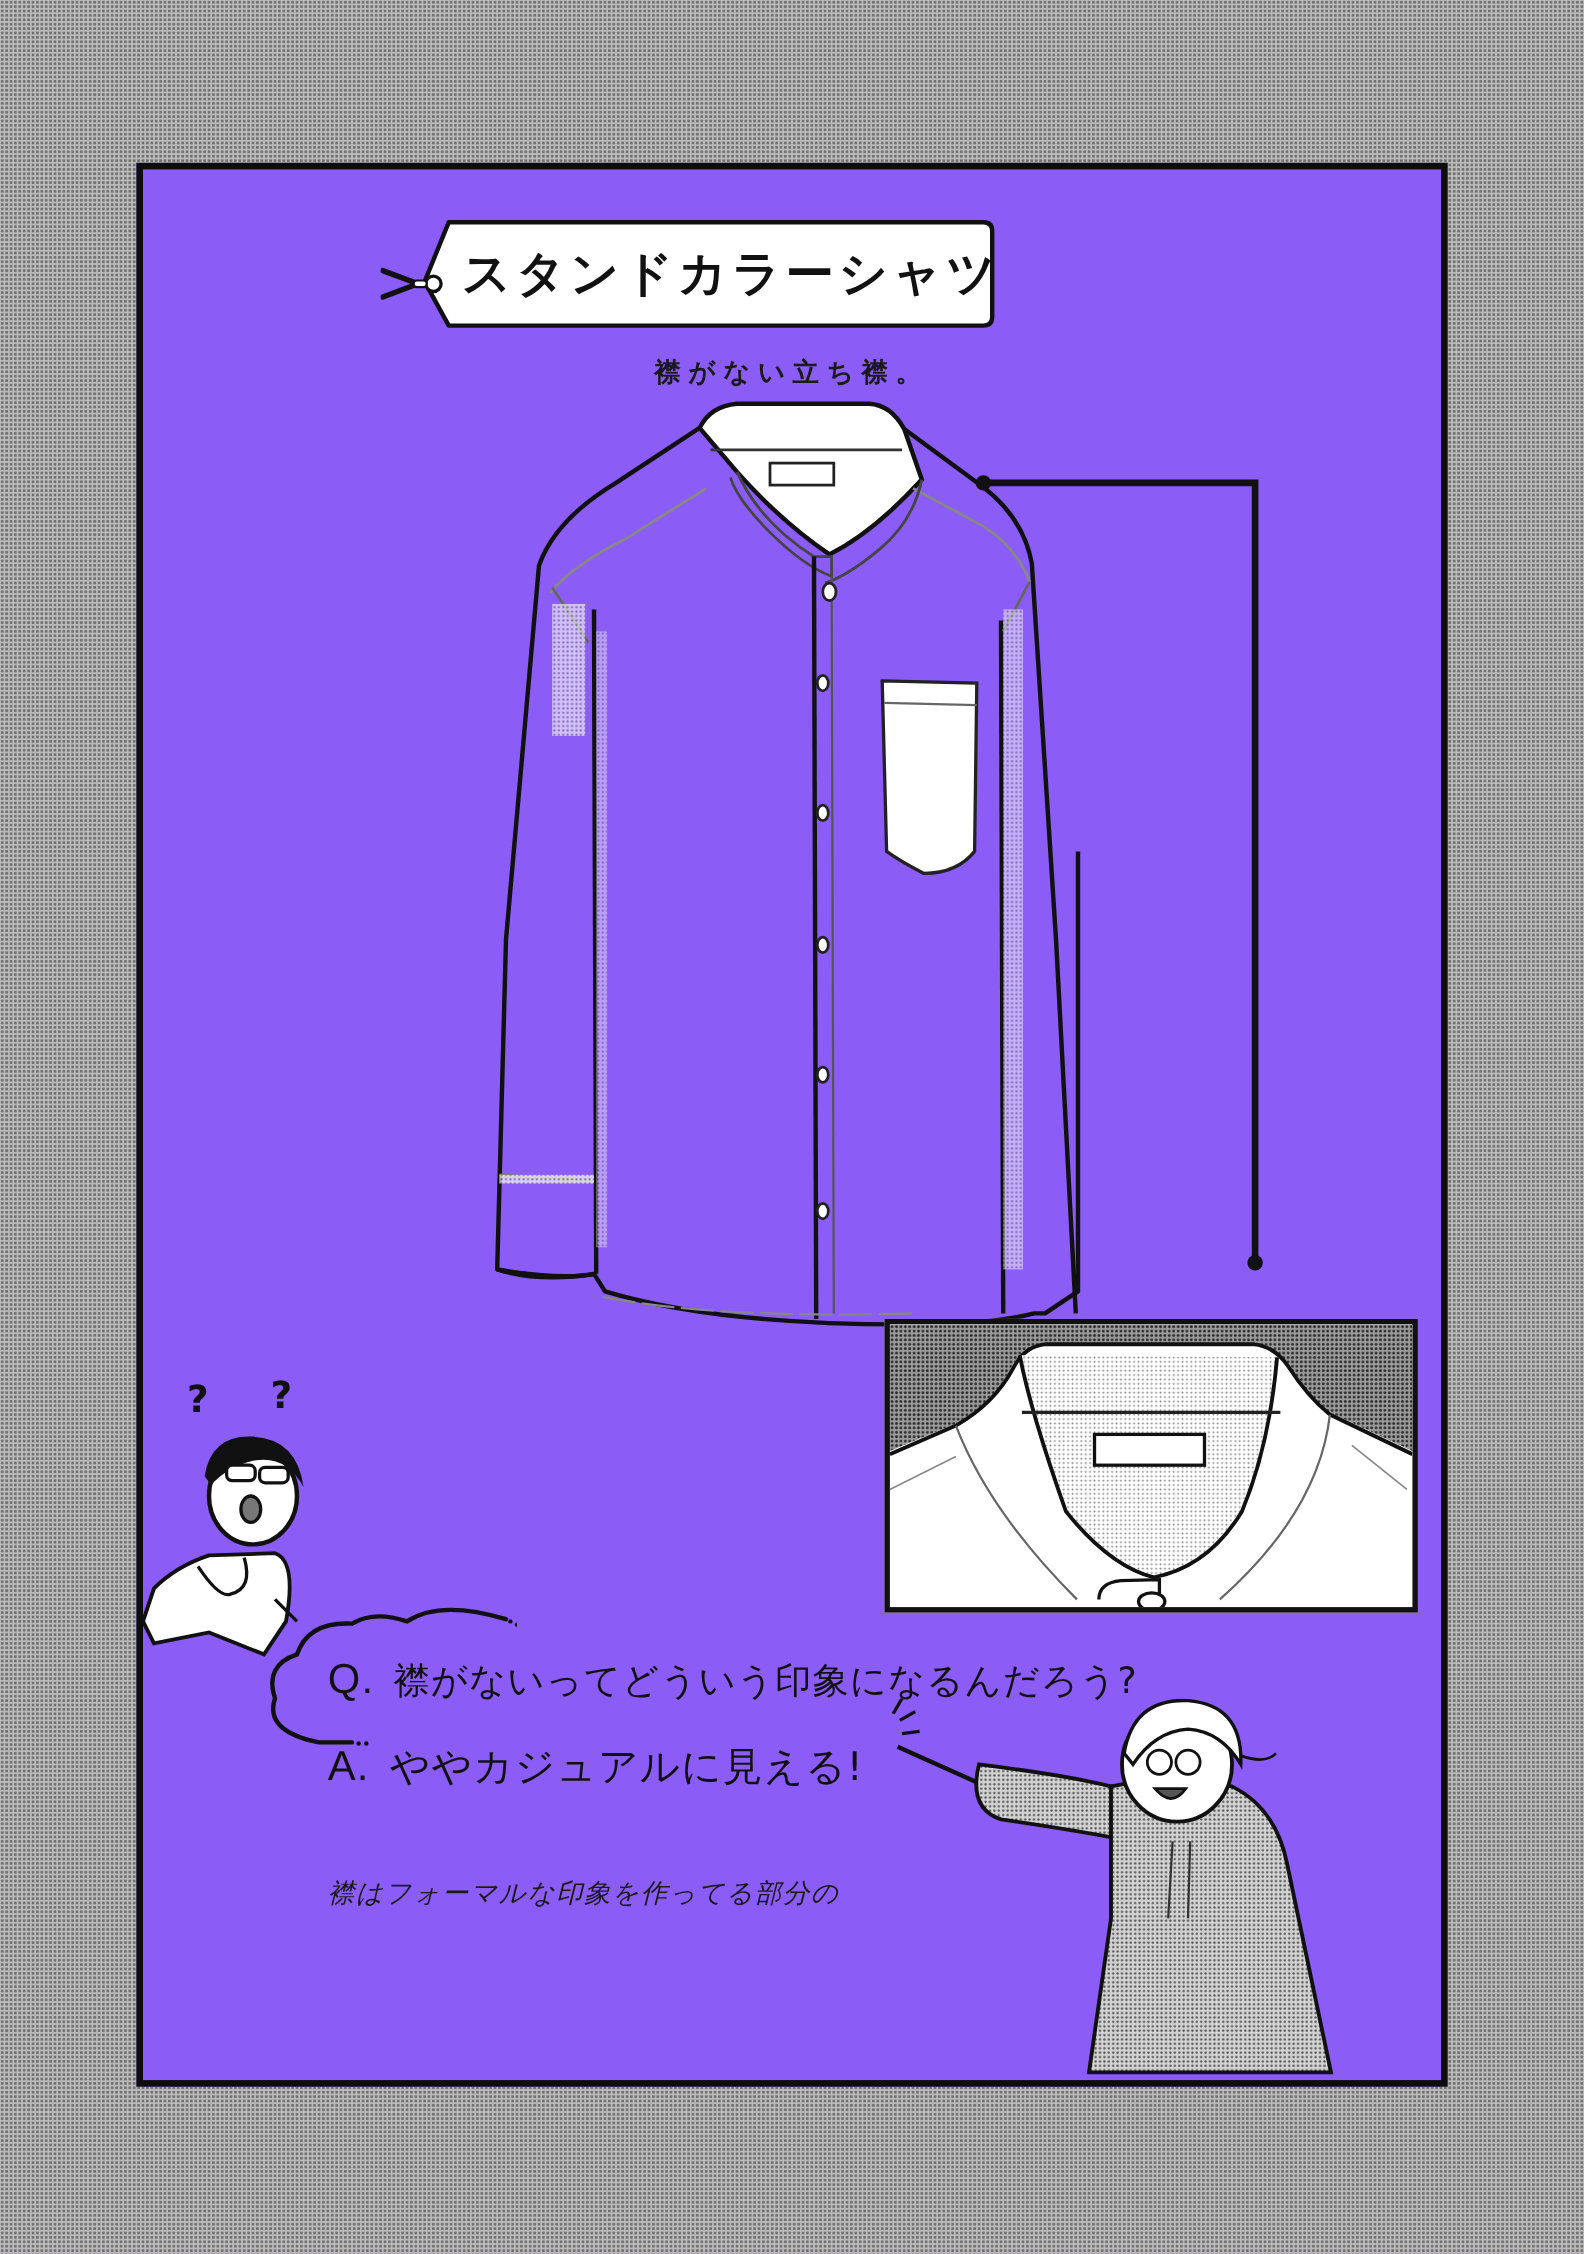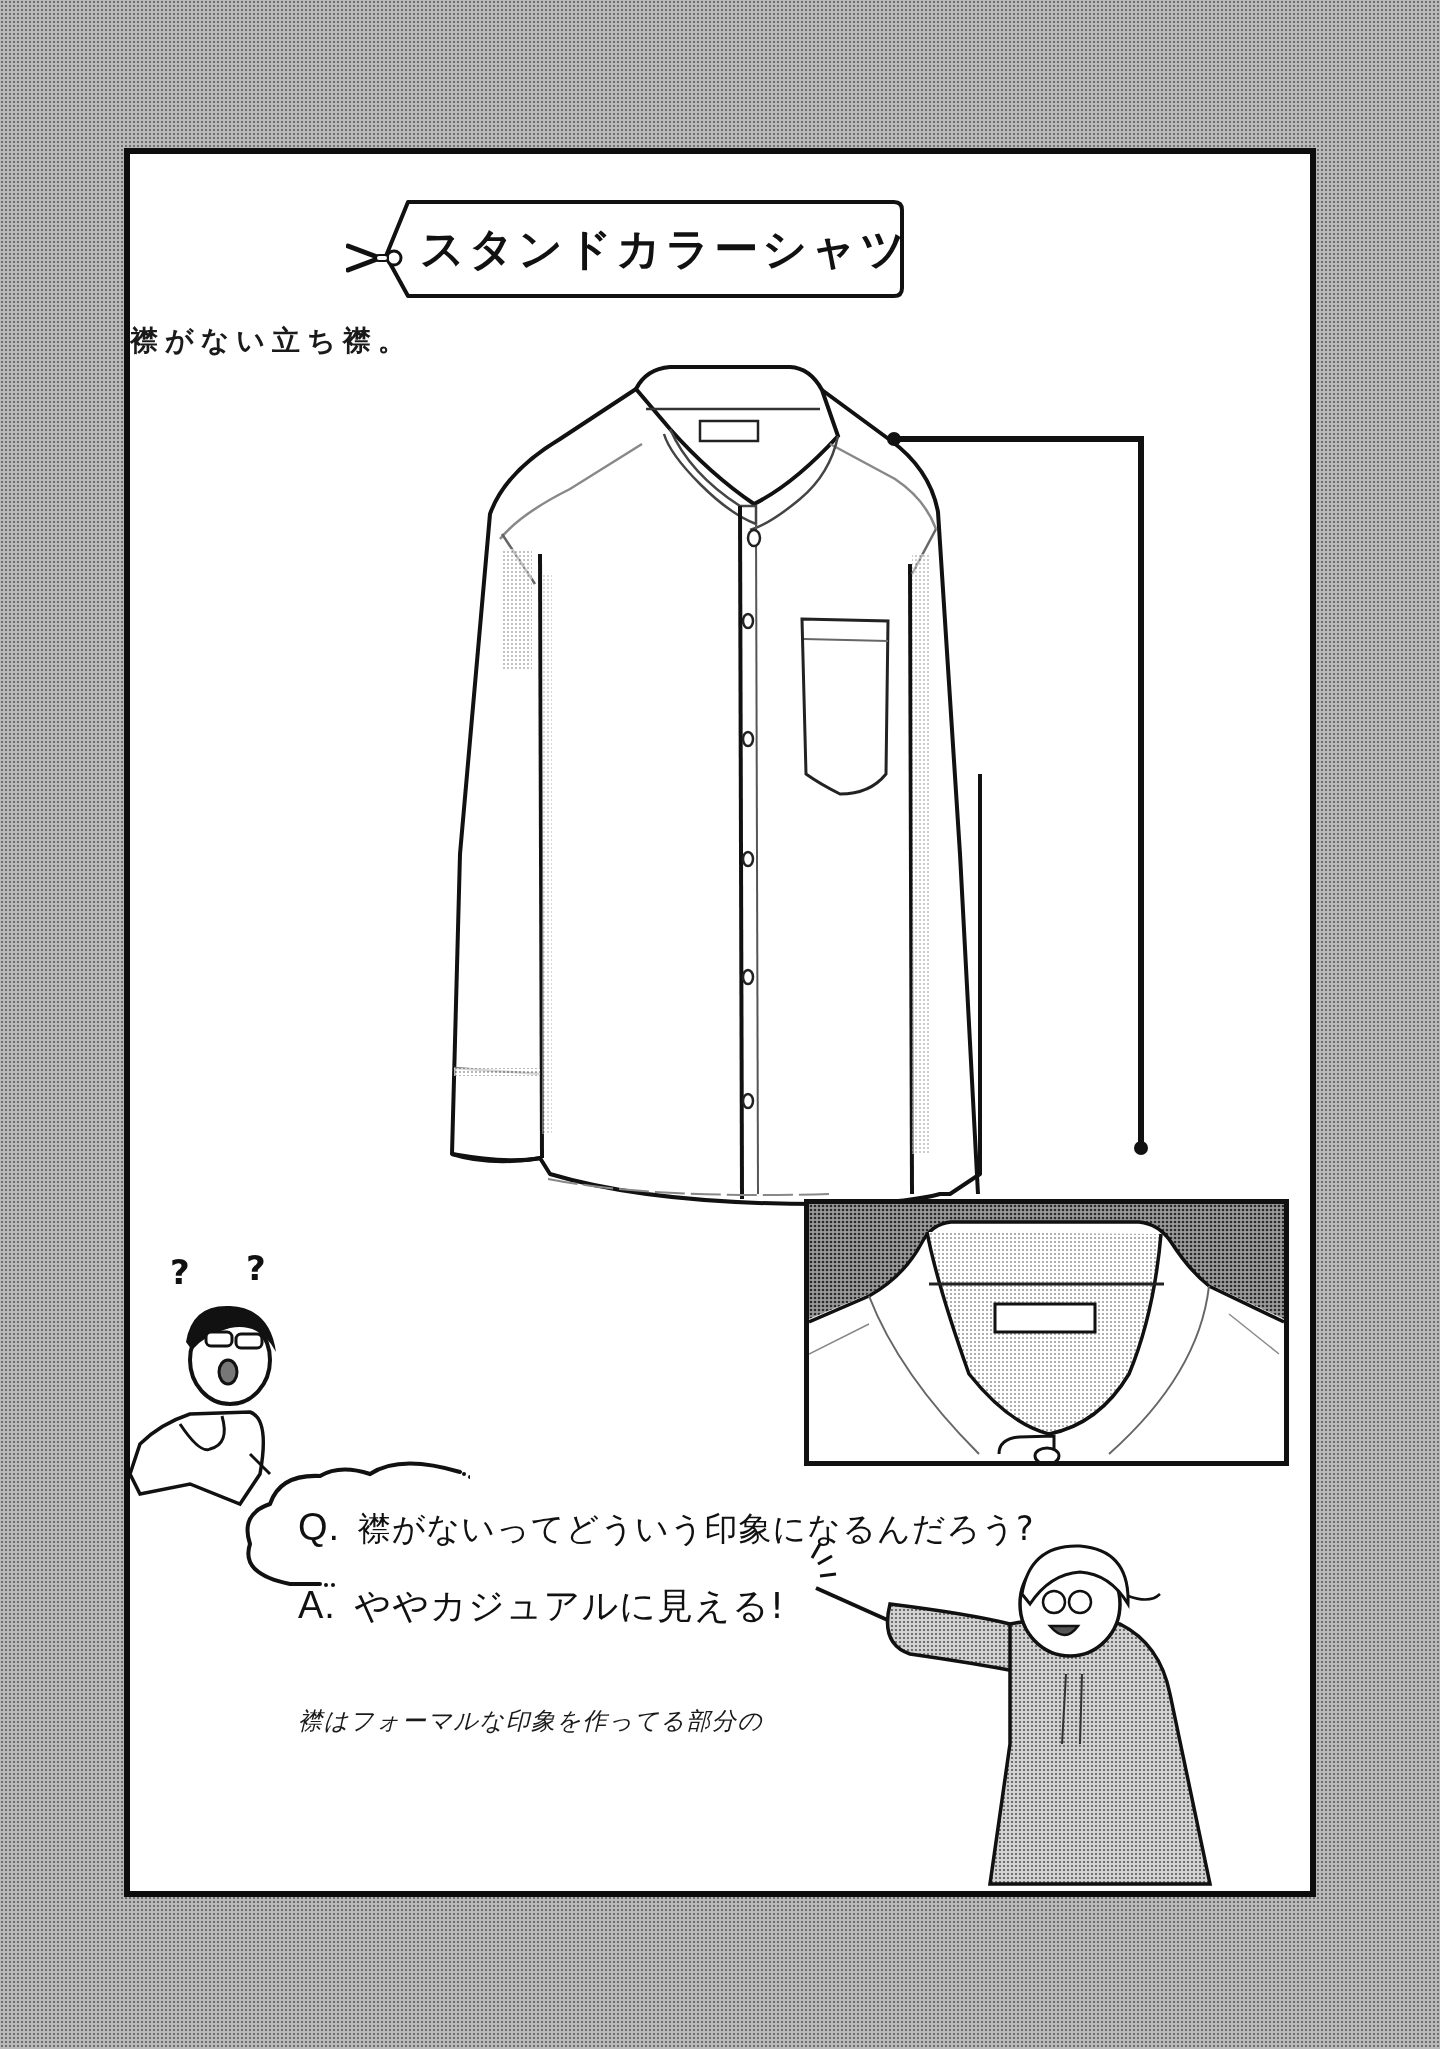--- a/index.html
+++ b/index.html
@@ -9,33 +9,33 @@
     background-image:
       radial-gradient(circle, #6e6e6e 1.1px, transparent 1.3px);
     background-size: 4px 4px;
     font-family: "DejaVu Sans", "Liberation Sans", sans-serif;
   }
   .page-frame {
     position: absolute; left: 124px; top: 148px;
     width: 1192px; height: 1749px;
     box-sizing: border-box;
     border: 6px solid #0d0d0d;
-    background: #ffffff;
+    background: #8b5cf6;
     overflow: hidden;
   }
   .abs { position: absolute; }
   .title-tag { position: absolute; left: 320px; top: 40px; width: 560px; height: 110px; }
   .title-text {
     position: absolute; left: 398px; top: 62px; width: 560px;
     font-size: 44px; font-weight: bold; letter-spacing: 4px; color: #111;
     white-space: nowrap;
   }
   .subtitle {
-    position: absolute; left: 0; right: 0; top: 168px; 
-    font-size: 28px; letter-spacing: 7px; color: #1a1a1a; font-weight: bold;
+    position: absolute; left: 0; right: 0; top: 168px; text-align: center;
+    font-size: 24px; letter-spacing: 7px; color: #1a1a1a; font-weight: bold;
   }
   .shirt { position: absolute; left: 0; top: 0; width: 1180px; height: 1737px; }
   .inset {
     position: absolute; left: 674px; top: 1045px; width: 485px; height: 267px;
     box-sizing: border-box; border: 5px solid #111; background: #fff; overflow: hidden;
   }
   .qa-line {
     position: absolute; font-weight: normal; color: #111; white-space: nowrap;
   }
   .q-line { left: 168px; top: 1352px; font-size: 33px; letter-spacing: 1px; }

